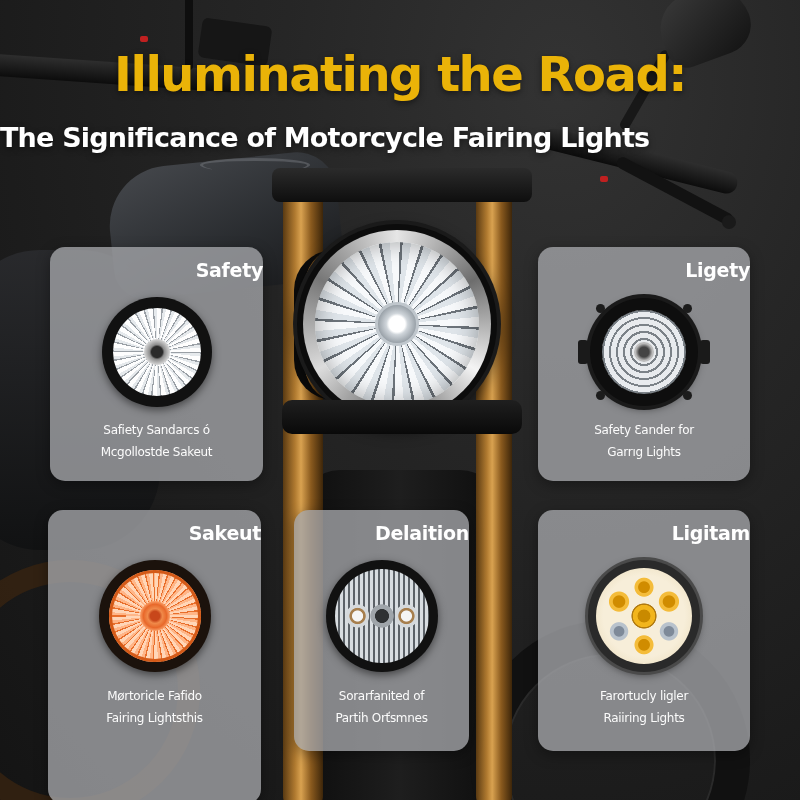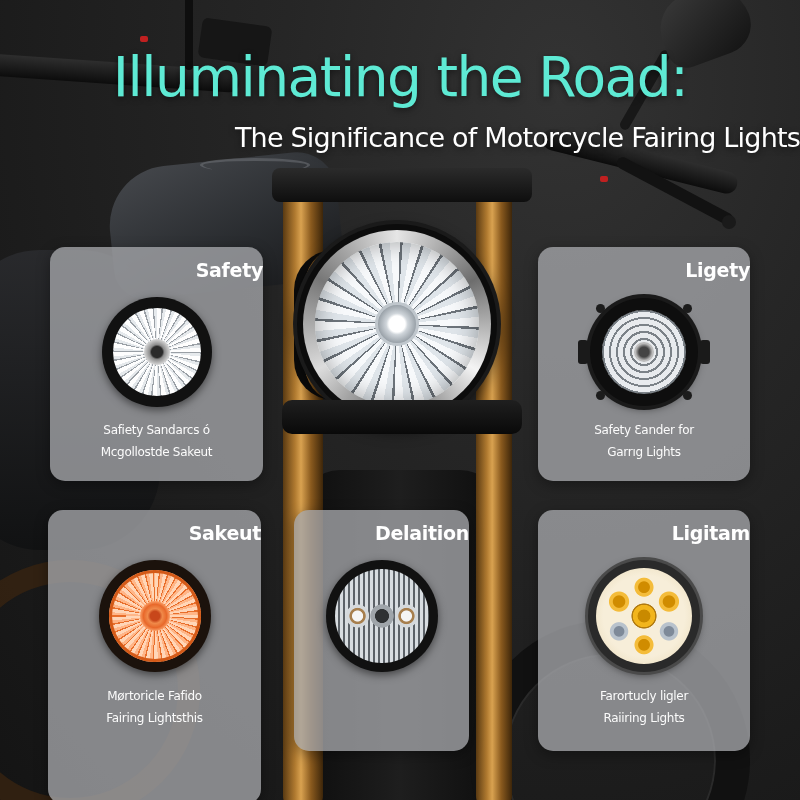--- a/index.html
+++ b/index.html
@@ -48,25 +48,25 @@
         repeating-conic-gradient(from 10deg, #f7f9fb 0 7deg, #6c737a 7deg 9deg, #dfe5ea 9deg 15deg),
         #ddd; box-shadow: inset 0 0 24px rgba(0,0,0,.35); }
     .headlight .hub { position: absolute; left: 50%; top: 50%; width: 44px; height: 44px; margin: -22px 0 0 -22px; border-radius: 50%;
       border: 3px solid #bfc6cc; background: radial-gradient(circle,#fff 0 30%,#cfd5da 40%,#9aa2a9 70%); }
     .headlight-bracket { position: absolute; left: 282px; top: 400px; width: 240px; height: 34px; border-radius: 10px;
       background: linear-gradient(180deg,#1f1f1f,#090909); }
     .headlight-shell-left { position: absolute; left: 294px; top: 250px; width: 40px; height: 150px; border-radius: 40px 0 0 40px;
       border-left: 10px solid #0b0b0b; }
 
     
-    .title { position: absolute; left: 0; right: 0; top: 50px; text-align: center; color: #5eead4;
-      font-family: "DejaVu Sans", sans-serif; font-weight: normal; font-size: 55px; letter-spacing: -1.5px;
+    .title { position: absolute; left: 0; right: 0; top: 50px; text-align: center; color: #eab308;
+      font-family: "DejaVu Sans", sans-serif; font-weight: bold; font-size: 48px; letter-spacing: -1.5px;
       line-height: 1; text-shadow: 0 2px 6px rgba(0,0,0,.5); }
-    .subtitle { position: absolute; left: 0; right: 0; top: 124px; text-align: right; color: #fff;
-      font-family: "DejaVu Sans", sans-serif; font-weight: normal; font-size: 27px; letter-spacing: -0.8px;
+    .subtitle { position: absolute; left: 0; right: 0; top: 124px; text-align: left; color: #fff;
+      font-family: "DejaVu Sans", sans-serif; font-weight: bold; font-size: 27px; letter-spacing: -0.8px;
       line-height: 1; text-shadow: 0 2px 6px rgba(0,0,0,.5); }
 
     
     .card { position: absolute; border-radius: 15px; background: rgba(165,167,170,.78);
       box-shadow: 0 4px 14px rgba(0,0,0,.35); overflow: hidden; }
     .card-title { position: absolute; left: 0; right: 0; top: 12px; text-align: right; color: #fff;
       font-family: "DejaVu Sans", sans-serif; font-weight: bold; font-size: 19px; letter-spacing: -0.3px; }
     .card-caption { position: absolute; left: 6px; right: 6px; text-align: center; color: #fbfbfb;
       font-family: "DejaVu Sans", sans-serif; font-size: 12px; line-height: 22px; letter-spacing: -0.3px; }
     .card-light { position: absolute; left: 50%; border-radius: 50%; transform: translateX(-50%); }
@@ -186,20 +186,24 @@
   <div class="card-light l-orange" style="top:50px;"></div>
   <div class="card-caption" style="top:175px;">
     <div>Mørtoricle Fafido</div>
     <div>Fairing Lightsthis</div>
   </div>
 </div>
 
 <div class="card" style="left:294px;top:510px;width:175px;height:241px;">
   <div class="card-title">Delaition</div>
   <div class="card-light l-led" style="top:50px;"></div>
+  <div class="card-caption" style="top:175px;">
+    <div>Sorarfanited of</div>
+    <div>Partih Orťsmnes</div>
+  </div>
 </div>
 
 <div class="card" style="left:538px;top:510px;width:212px;height:241px;">
   <div class="card-title">Ligitam</div>
   <div class="card-light l-amber" style="top:50px;"></div>
   <div class="card-caption" style="top:175px;">
     <div>Farortucly ligler</div>
     <div>Raiiring Lights</div>
   </div>
 </div>

